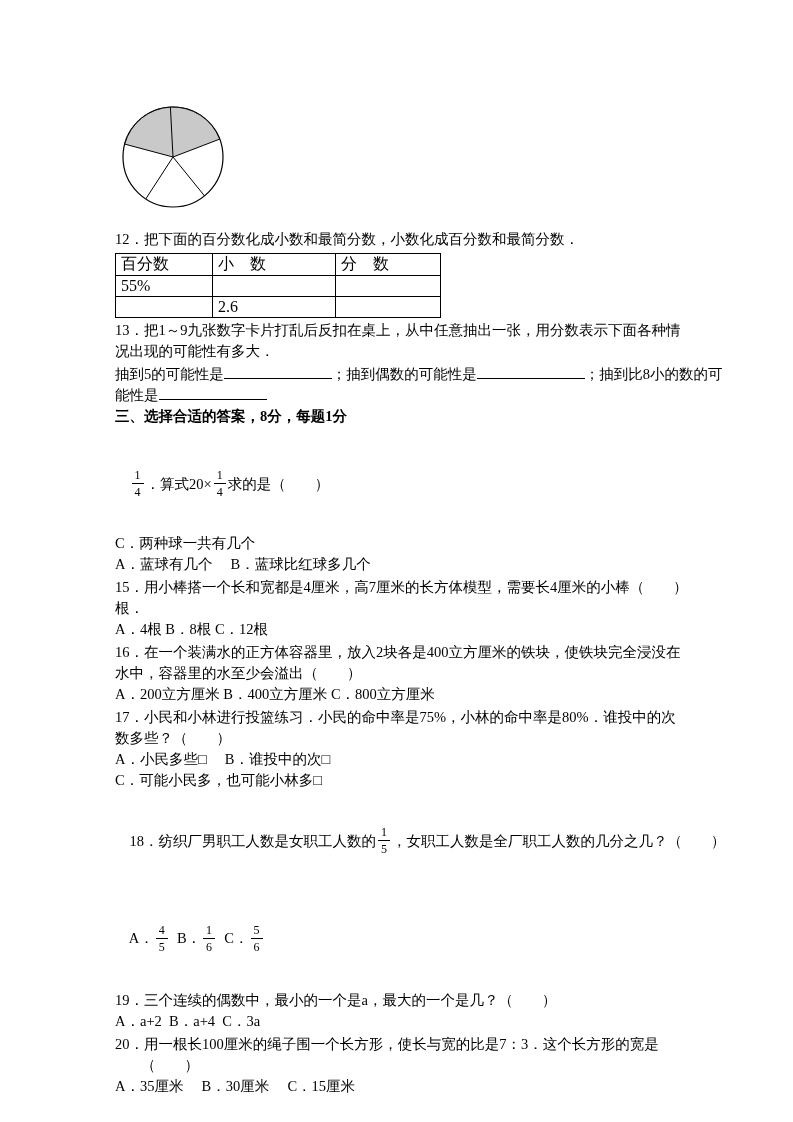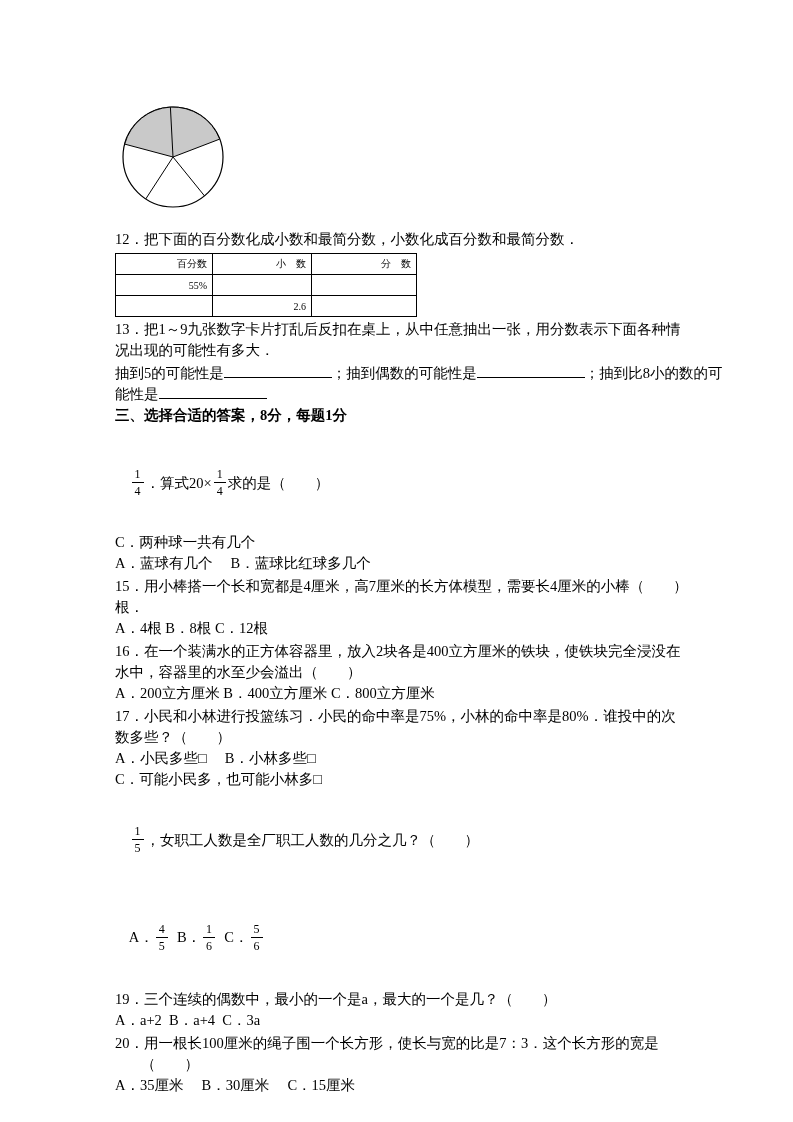--- a/index.html
+++ b/index.html
@@ -12,23 +12,23 @@
   }
   .page { padding:100px 110px 0 115px; }
   p, .ln { margin:0; line-height:21px; white-space:pre; }
   .ln { display:block; }
   .s1{margin-top:11px}.s2{margin-top:2px}.s3{}.s4{margin-top:9px}
   .sec { font-weight:bold; line-height:21px; white-space:pre; }
   .chart { margin-left:2px; }
   table.grid { border-collapse:collapse; margin-top:3px; }
   table.grid td {
     border:1px solid #000; height:21px; padding:0 5px;
-    font-size:10px; text-align:right; vertical-align:middle;
+    font-size:16px; text-align:left; vertical-align:middle;
   }
-  td.c1{width:97px} td.c2{width:99px} td.c3{width:105px}
+  td.c1{width:97px} td.c2{width:123px} td.c3{width:105px}
   .blank { display:inline-block; width:108px; height:13px; border-bottom:1px solid #000; }
   .frac { display:inline-block; text-align:center; vertical-align:middle; margin:0 2px; position:relative; top:-2px; }
   .frac .num { display:block; font-size:12px; line-height:14px; border-bottom:1px solid #000; padding:0 3px 1px; }
   .frac .den { display:block; font-size:12px; line-height:14px; padding-top:1px; }
   .fline { line-height:32px; white-space:pre; }
   .indent { padding-left:26px; }
 </style>
 </head>
 <body>
 
@@ -93,25 +93,25 @@
   <div class="s2">
     <span class="ln">16．在一个装满水的正方体容器里，放入2块各是400立方厘米的铁块，使铁块完全浸没在</span>
     <span class="ln">水中，容器里的水至少会溢出（　　）</span>
   </div>
   <p>A．200立方厘米 B．400立方厘米 C．800立方厘米</p>
 
   <div class="s2">
     <span class="ln">17．小民和小林进行投篮练习．小民的命中率是75%，小林的命中率是80%．谁投中的次</span>
     <span class="ln">数多些？（　　）</span>
   </div>
-  <p>A．小民多些□　 B．小林多些□</p>
+  <p>A．小民多些□　 B．谁投中的次□</p>
   <p>C．可能小民多，也可能小林多□</p>
 
   <div class="fline s2">
-    <span class="frac"><span class="num">1</span><span class="den">5</span></span><span>，女职工人数是全厂职工人数的几分之几？（　　）</span>
+    <span>18．纺织厂男职工人数是女职工人数的</span><span class="frac"><span class="num">1</span><span class="den">5</span></span><span>，女职工人数是全厂职工人数的几分之几？（　　）</span>
   </div>
   <div class="fline">
     <span>A．</span><span class="frac"><span class="num">4</span><span class="den">5</span></span><span>  B．</span><span class="frac"><span class="num">1</span><span class="den">6</span></span><span>  C．</span><span class="frac"><span class="num">5</span><span class="den">6</span></span>
   </div>
 
   <div class="s2">
     <span class="ln">19．三个连续的偶数中，最小的一个是a，最大的一个是几？（　　）</span>
   </div>
   <p>A．a+2  B．a+4  C．3a</p>
 

